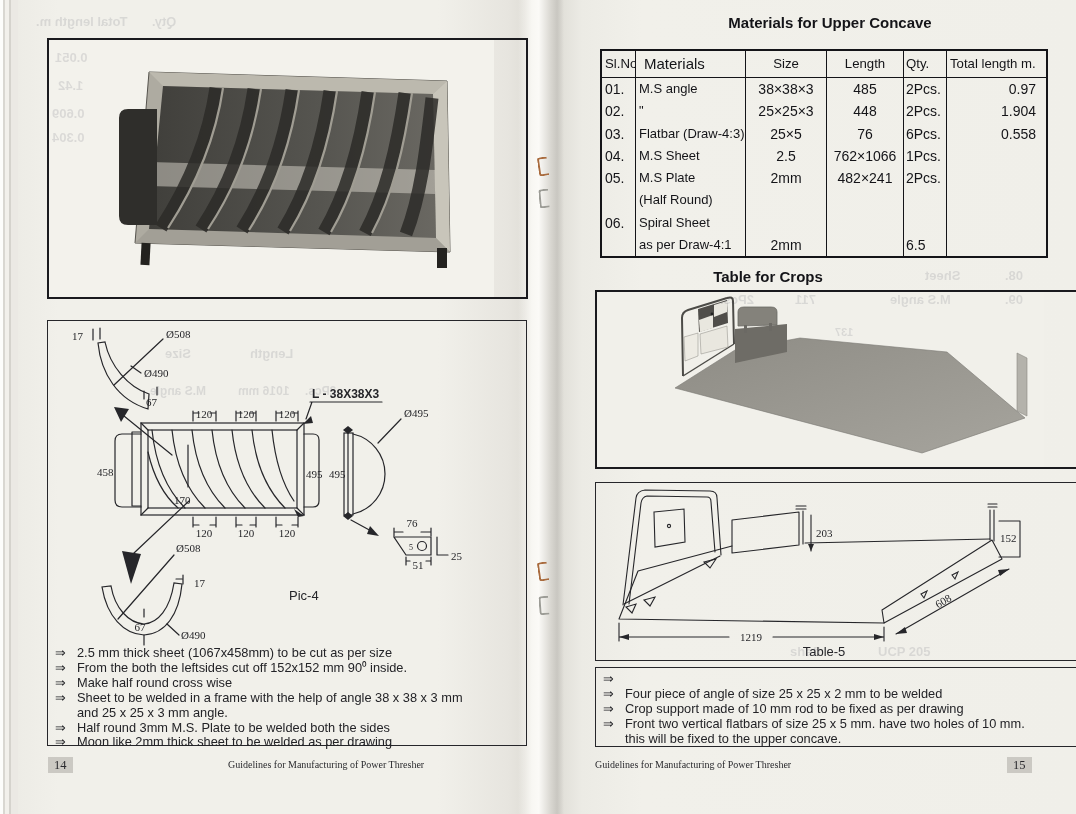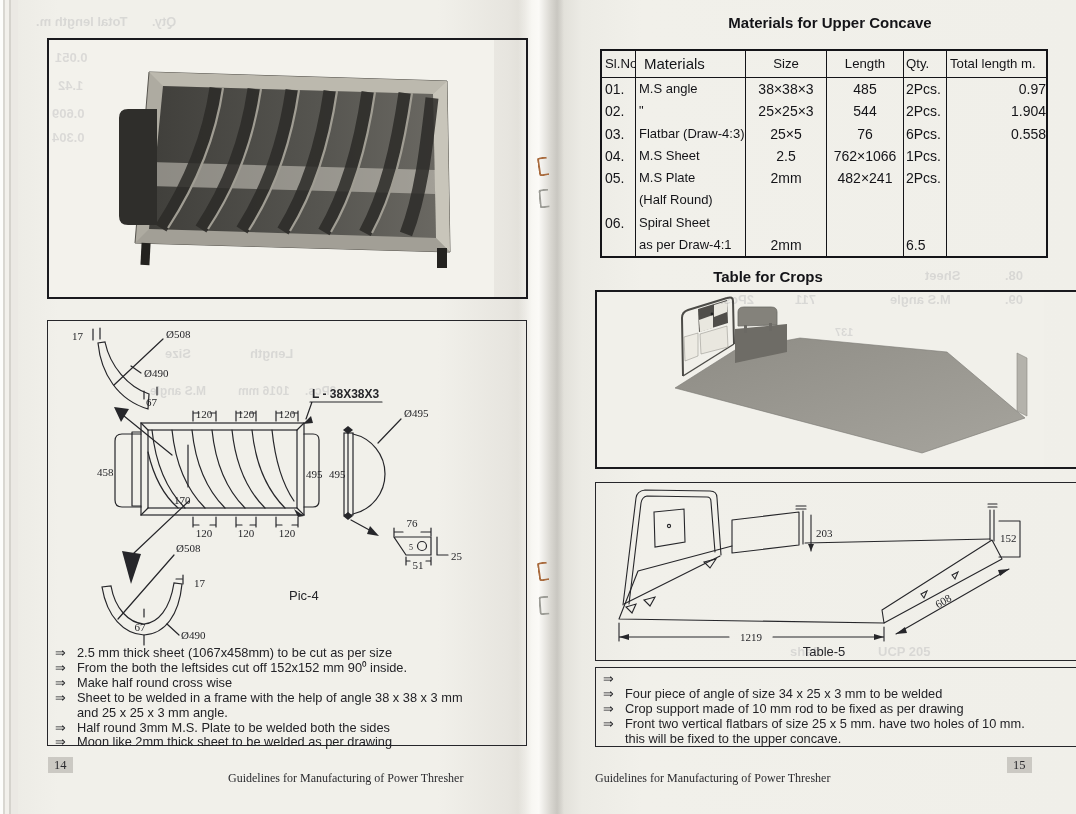--- a/index.html
+++ b/index.html
@@ -29,23 +29,23 @@
   .cell{border-right:1.6px solid #141418;font-size:14px;line-height:22px;
         color:#141418;white-space:nowrap;overflow:hidden;}
   .cell:nth-child(6n){border-right:none;}
   .cell.th{border-bottom:1.6px solid #141418;line-height:25px;font-size:13.2px;}
   .c0{padding-left:3px;}
   .c1{padding-left:3px;font-size:13px;}
   .th.c1{font-size:15px;padding-left:8px;}
   .c2{text-align:center;}
   .c3{text-align:center;}
   .c4{padding-left:2px;}
-  .c5{text-align:right;padding-right:0;}
+  .c5{text-align:right;padding-right:10px;}
   .th.c5{text-align:left;padding-left:3px;padding-right:0;}
-  .footer-text{position:absolute;font-family:"Liberation Serif",serif;font-size:12px;color:#2a2a2e;margin-top:12px;}
+  .footer-text{position:absolute;font-family:"Liberation Serif",serif;font-size:10px;color:#2a2a2e;}
   .page-num{position:absolute;font-family:"Liberation Serif",serif;font-size:12.5px;color:#2a2a2e;
             background:#cbc9c3;padding:0 6px;line-height:16px;}
   .bleed-layer{position:absolute;left:0;top:0;width:1076px;height:814px;pointer-events:none;z-index:5;}
   .bleed{position:absolute;color:#3c3c50;opacity:.13;font-weight:bold;white-space:nowrap;}
   .bleed.mir{transform:scaleX(-1);}
   svg text{font-family:"Liberation Serif",serif;font-size:11px;fill:#26262a;}
   svg text.sans{font-family:"Liberation Sans",sans-serif;font-size:13px;}
   svg text.small{font-size:8px;}
   svg text.spec{font-size:12px;font-weight:bold;font-family:"Liberation Sans",sans-serif;}
 </style>
@@ -230,21 +230,21 @@
       <div class="cell c5 th">Total length m.</div>
       <div class="cell c0">01.</div>
       <div class="cell c1">M.S angle</div>
       <div class="cell c2">38×38×3</div>
       <div class="cell c3">485</div>
       <div class="cell c4">2Pcs.</div>
       <div class="cell c5">0.97</div>
       <div class="cell c0">02.</div>
       <div class="cell c1">"</div>
       <div class="cell c2">25×25×3</div>
-      <div class="cell c3">544</div>
+      <div class="cell c3">448</div>
       <div class="cell c4">2Pcs.</div>
       <div class="cell c5">1.904</div>
       <div class="cell c0">03.</div>
       <div class="cell c1">Flatbar (Draw-4:3)</div>
       <div class="cell c2">25×5</div>
       <div class="cell c3">76</div>
       <div class="cell c4">6Pcs.</div>
       <div class="cell c5">0.558</div>
       <div class="cell c0">04.</div>
       <div class="cell c1">M.S Sheet</div>
@@ -339,21 +339,21 @@
     </svg>
   </div>
 
   <div class="frame draw-frame" style="left:595px;top:667px;width:450px;height:78px;">
     <div class="notes" style="left:7px;top:4px;width:432px;">
         <div class="note">
           <span class="arr">⇒</span>
         </div>
         <div class="note">
           <span class="arr">⇒</span>
-          <span class="txt">Four piece of angle of size 34 x 25 x 3 mm to be welded</span>
+          <span class="txt">Four piece of angle of size 25 x 25 x 2 mm to be welded</span>
         </div>
         <div class="note">
           <span class="arr">⇒</span>
           <span class="txt">Crop support made of 10 mm rod to be fixed as per drawing</span>
         </div>
         <div class="note">
           <span class="arr">⇒</span>
           <span class="txt">Front two vertical flatbars of size 25 x 5 mm. have two holes of 10 mm. this will be fixed to the upper concave.</span>
         </div>
       </div>

